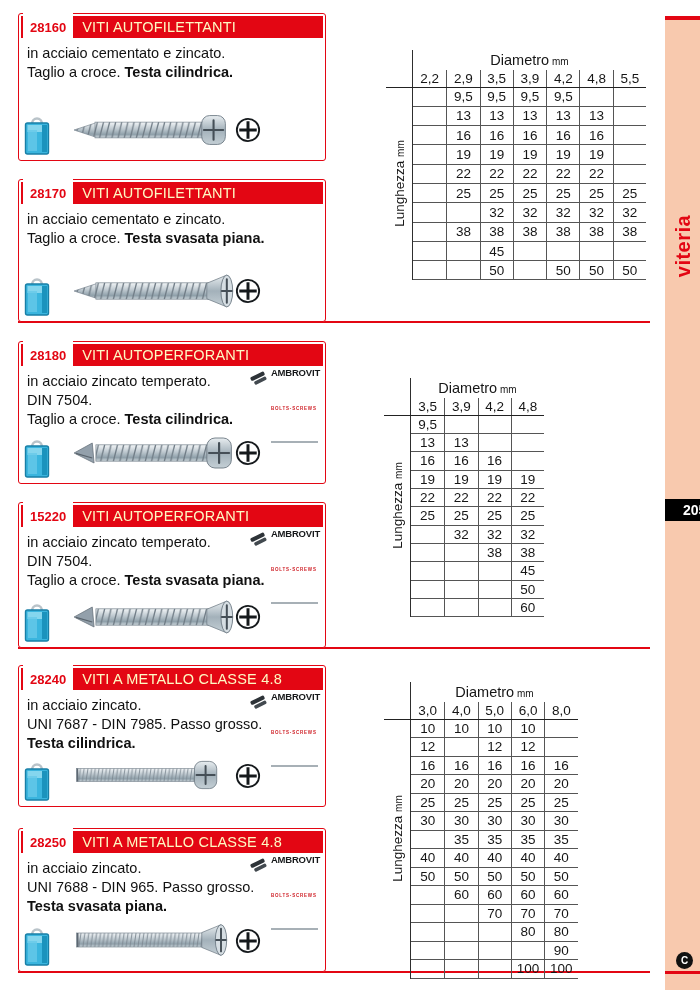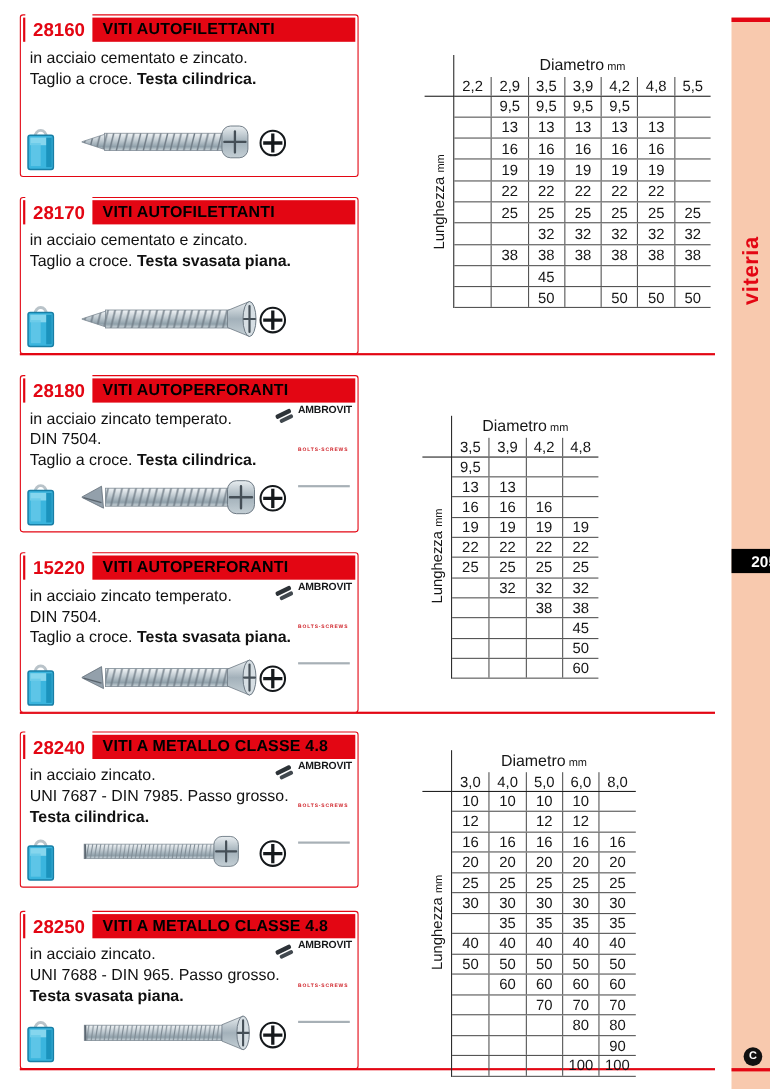--- a/index.html
+++ b/index.html
@@ -3,23 +3,23 @@
 <meta charset="utf-8">
 <style>
   html,body{margin:0;padding:0;background:#fff;}
   .page{position:relative;width:700px;height:990px;background:#fff;overflow:hidden;
         font-family:"Liberation Sans",sans-serif;}
 
   
   .card{position:absolute;left:18px;width:308px;background:#fff;
         border:1.6px solid #e30613;border-radius:3px;box-sizing:border-box;}
   .card-head{display:flex;align-items:center;background:#e30613;height:22px;margin:2px;}
-  .code{background:#fff;color:#e30613;font-weight:bold;font-size:17px;
+  .code{background:#fff;color:#e30613;font-weight:bold;font-size:13px;
         padding:14px 7px;margin-left:2px;line-height:17px;}
-  .ttl{color:#000000;font-weight:bold;font-size:14.5px;margin-left:9px;letter-spacing:.2px;white-space:nowrap;}
+  .ttl{color:#fef9c3;font-weight:normal;font-size:14.5px;margin-left:9px;letter-spacing:.2px;white-space:nowrap;}
   .desc{padding:4px 8px 0 8px;font-size:14.5px;line-height:19px;color:#111;}
   .desc b{font-weight:bold;}
   .pkg{position:absolute;left:3px;bottom:4px;width:30px;height:42px;}
   .screw{position:absolute;left:55px;bottom:6px;}
   .ph{position:absolute;left:216px;bottom:17px;width:26px;height:26px;}
 
   
   .brandlogo{position:absolute;top:26px;right:5px;display:flex;align-items:flex-start;gap:2px;}
   .bl-text{display:flex;flex-direction:column;line-height:1;gap:28px;}
   .bl-text b{font-size:9.5px;font-weight:bold;color:#16181a;letter-spacing:-.2px;}

